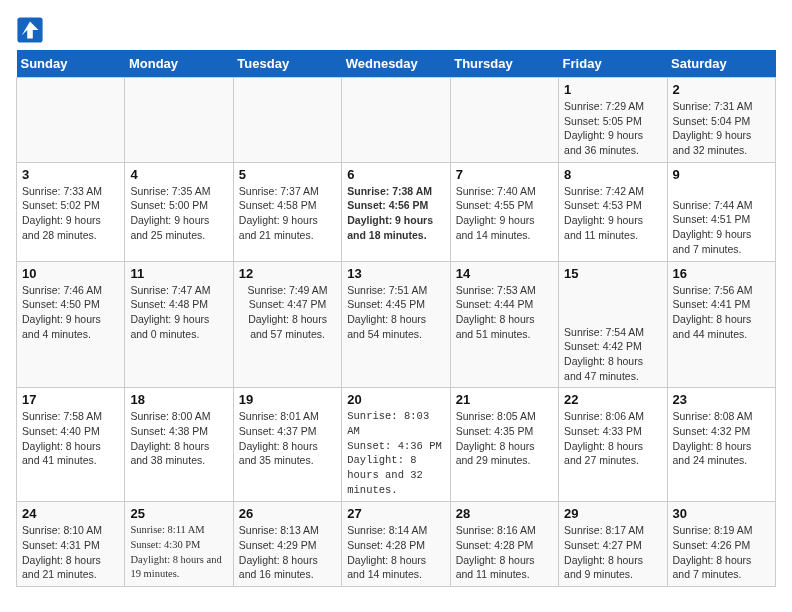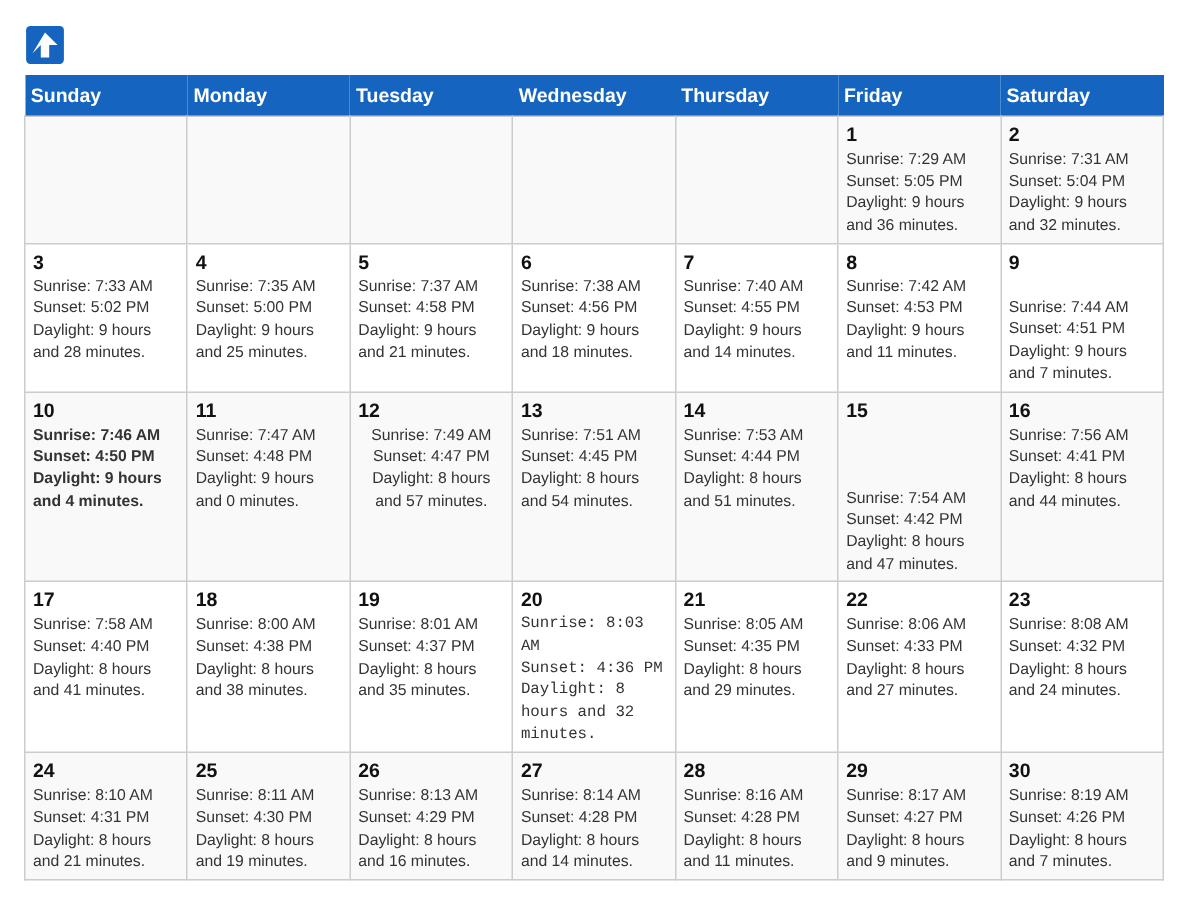--- a/index.html
+++ b/index.html
@@ -154,21 +154,21 @@
 Daylight: 9 hours and 25 minutes.</div>
         </td>
         <td>
           <span class="day-num">5</span>
           <div class="day-info" style="white-space: pre-line;">Sunrise: 7:37 AM
 Sunset: 4:58 PM
 Daylight: 9 hours and 21 minutes.</div>
         </td>
         <td>
           <span class="day-num">6</span>
-          <div class="day-info" style="white-space: pre-line;">Sunrise: 7:38 AM
+          <div class="day-info" style="white-space: pre-line; font-weight: bold;">Sunrise: 7:38 AM
 Sunset: 4:56 PM
 Daylight: 9 hours and 18 minutes.</div>
         </td>
         <td>
           <span class="day-num">7</span>
           <div class="day-info" style="white-space: pre-line;">Sunrise: 7:40 AM
 Sunset: 4:55 PM
 Daylight: 9 hours and 14 minutes.</div>
         </td>
         <td>
@@ -180,21 +180,21 @@
         <td>
           <span class="day-num">9</span>
           <div class="day-info" style="white-space: pre-line; margin-top: 16px;">Sunrise: 7:44 AM
 Sunset: 4:51 PM
 Daylight: 9 hours and 7 minutes.</div>
         </td>
       </tr>
       <tr>
         <td>
           <span class="day-num">10</span>
-          <div class="day-info" style="white-space: pre-line; font-weight: bold;">Sunrise: 7:46 AM
+          <div class="day-info" style="white-space: pre-line;">Sunrise: 7:46 AM
 Sunset: 4:50 PM
 Daylight: 9 hours and 4 minutes.</div>
         </td>
         <td>
           <span class="day-num">11</span>
           <div class="day-info" style="white-space: pre-line;">Sunrise: 7:47 AM
 Sunset: 4:48 PM
 Daylight: 9 hours and 0 minutes.</div>
         </td>
         <td>
@@ -274,21 +274,21 @@
       </tr>
       <tr>
         <td>
           <span class="day-num">24</span>
           <div class="day-info" style="white-space: pre-line;">Sunrise: 8:10 AM
 Sunset: 4:31 PM
 Daylight: 8 hours and 21 minutes.</div>
         </td>
         <td>
           <span class="day-num">25</span>
-          <div class="day-info" style="white-space: pre-line;">Sunrise: 8:11 AM
+          <div class="day-info" style="white-space: pre-line; font-family: Liberation Serif, serif;">Sunrise: 8:11 AM
 Sunset: 4:30 PM
 Daylight: 8 hours and 19 minutes.</div>
         </td>
         <td>
           <span class="day-num">26</span>
           <div class="day-info" style="white-space: pre-line;">Sunrise: 8:13 AM
 Sunset: 4:29 PM
 Daylight: 8 hours and 16 minutes.</div>
         </td>
         <td>

